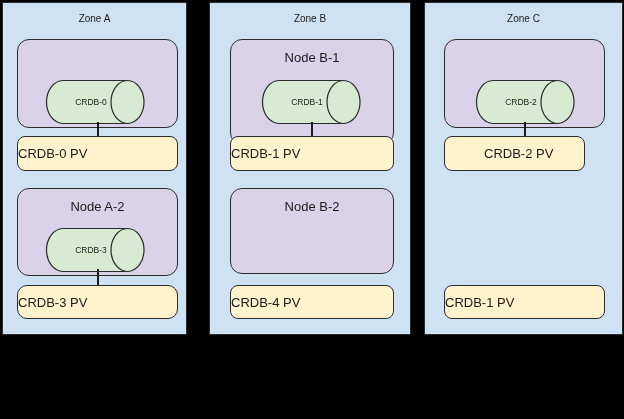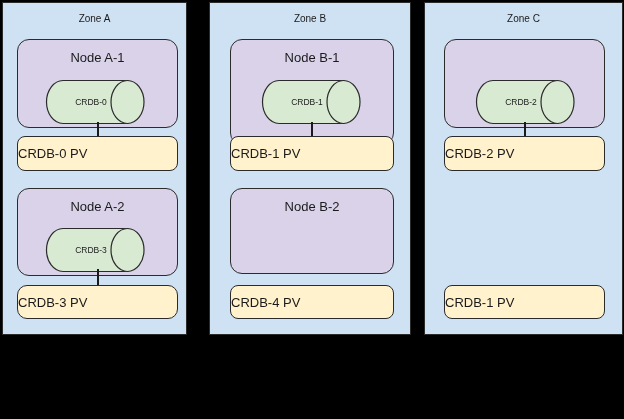--- a/index.html
+++ b/index.html
@@ -39,21 +39,20 @@
   }
   .connector{position:absolute;width:2px;background:#1a1a1a;}
 </style>
 </head>
 <body>
 
 <div class="zone" style="left:2px;width:185px;">
   <div class="zone-title">Zone A</div>
 
   <div class="node" style="left:14px;top:36px;width:161px;height:89px;">
-    <div class="node-title">Node A-1</div>
     <svg class="cyl" style="left:27px;top:39px;" width="100" height="46" viewBox="0 0 100 46">
       <path d="M83,1.5 L18,1.5 A16.5,21.5 0 0 0 18,44.5 L83,44.5 Z"></path>
       <ellipse cx="82.5" cy="23" rx="16.5" ry="21.5"></ellipse>
       <text x="46" y="26">CRDB-0</text>
     </svg>
   </div>
   <div class="connector" style="left:94px;top:119px;height:15px;"></div>
   <div class="pv" style="left:14px;top:133px;width:161px;height:35px;">
     <span>CRDB-0 PV</span>
   </div>
@@ -100,20 +99,20 @@
   <div class="zone-title">Zone C</div>
 
   <div class="node" style="left:19px;top:36px;width:161px;height:89px;">
     <svg class="cyl" style="left:30px;top:39px;" width="100" height="46" viewBox="0 0 100 46">
       <path d="M83,1.5 L18,1.5 A16.5,21.5 0 0 0 18,44.5 L83,44.5 Z"></path>
       <ellipse cx="82.5" cy="23" rx="16.5" ry="21.5"></ellipse>
       <text x="46" y="26">CRDB-2</text>
     </svg>
   </div>
   <div class="connector" style="left:99px;top:119px;height:15px;"></div>
-  <div class="pv" style="left:19px;top:133px;width:161px;height:35px;">
+  <div class="pv" style="left:19px;top:133px;width:141px;height:35px;padding-left:39px;">
     <span>CRDB-2 PV</span>
   </div>
 
   <div class="pv" style="left:19px;top:282px;width:161px;height:34px;">
     <span>CRDB-1 PV</span>
   </div>
 </div>
 
 </body></html>

